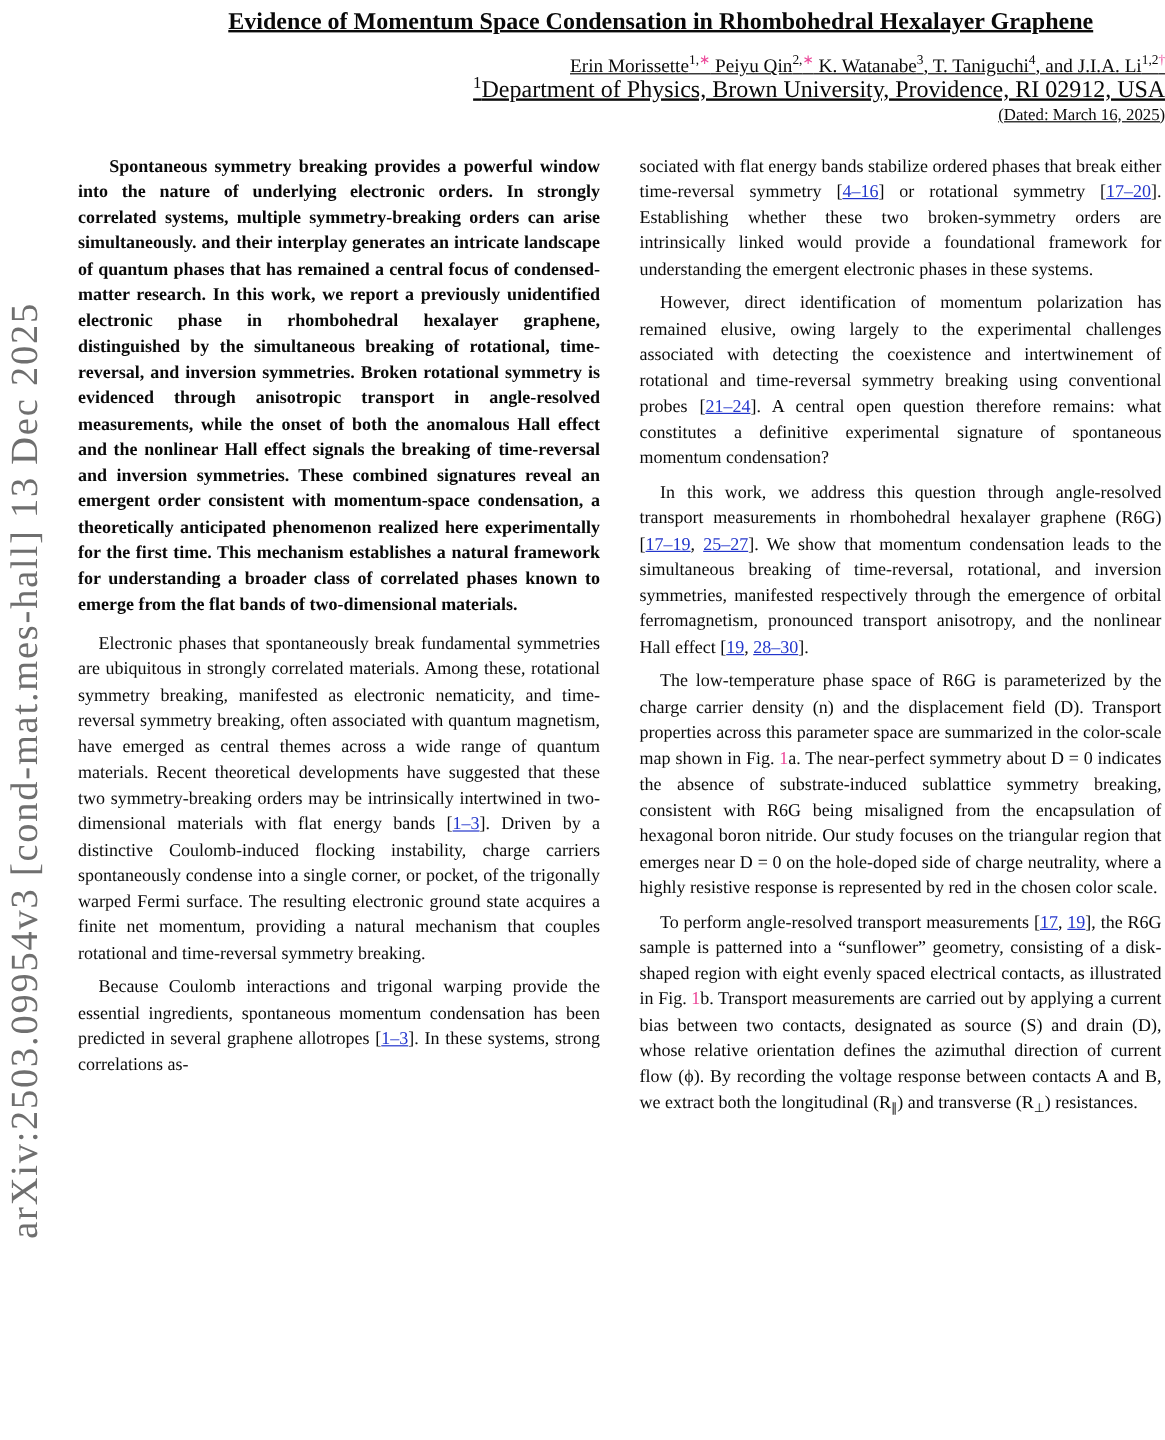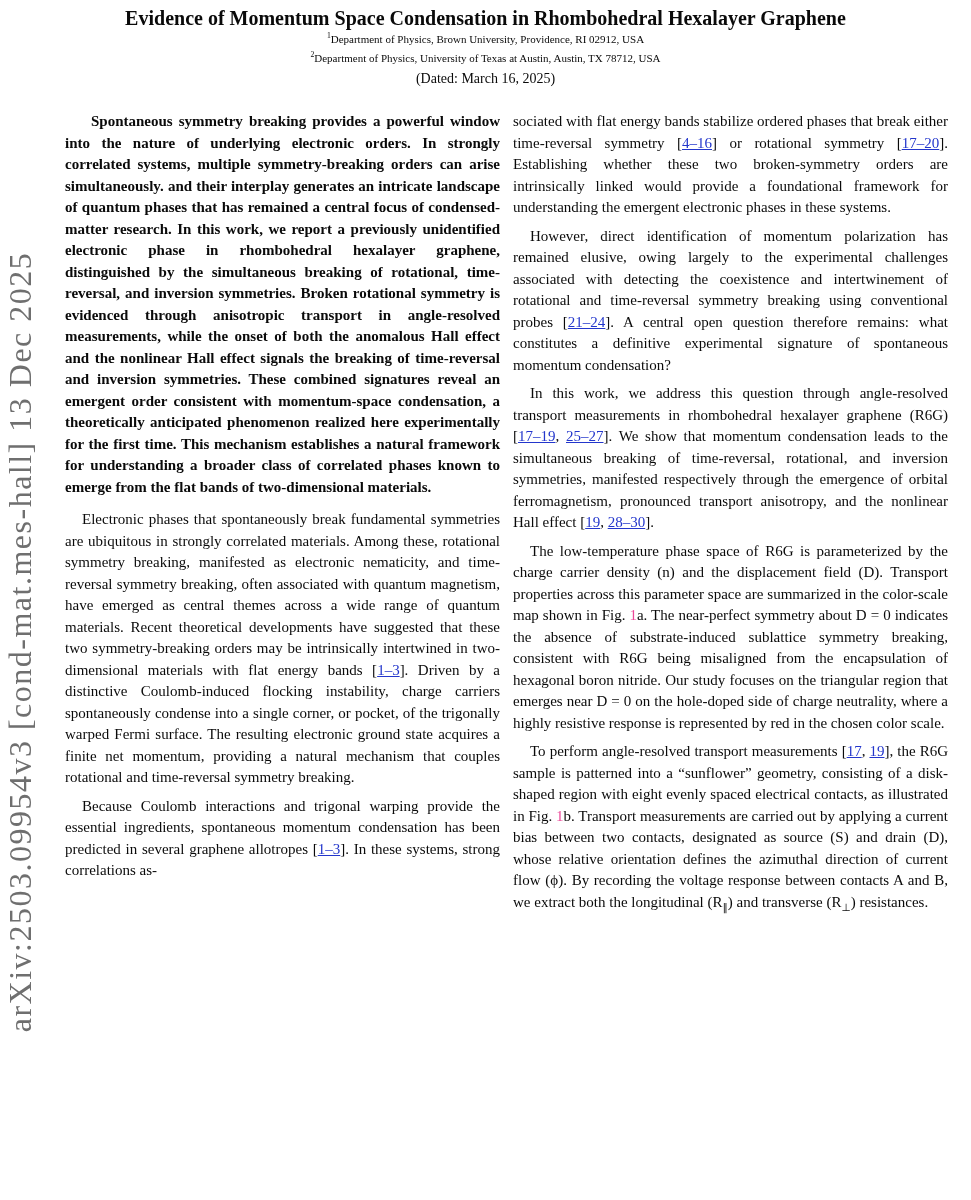--- a/index.html
+++ b/index.html
@@ -7,55 +7,55 @@
     width:971px;height:1200px;position:relative;overflow:hidden;
     background:#ffffff;color:#0a0a0a;
     font-family:"Liberation Serif", serif;
   }
   .watermark{
     position:absolute;left:-415px;top:624px;width:870px;height:36px;
     transform:rotate(-90deg);transform-origin:center;
     font-size:32px;letter-spacing:1.5px;color:var(--wm,#6f6f6f);
     text-align:center;white-space:nowrap;
   }
-  .page-header{ text-align:center; padding-top:6px; }
+  .page-header{ text-align:right; padding-top:6px;text-decoration:underline; }
   .title{
     font-size:20px;font-weight:bold;margin:0 60px;line-height:24px;
   }
   .authors{
     font-size:16px;margin-top:16px;line-height:20px;
   }
-  .affil{ font-size:11px;line-height:18.6px; }
+  .affil{ font-size:20px;line-height:18.6px; }
   .dated{ font-size:14px;margin-top:4px; }
   sup{ font-size:70%; line-height:0; }
   sub{ font-size:70%; line-height:0; }
   .fn{ color:var(--fn,#ec4899); }
   .cite{ color:var(--cite,#2336cc);text-decoration:underline; }
   .columns{
-    display:flex; gap:13px; margin:0 3px 0 65px; margin-top:24px;
+    display:flex; gap:33px; margin:0 3px 0 65px; margin-top:24px;
     height:945px; overflow:hidden;
   }
   .col{ width:435px; }
   .par{
     font-size:15px; line-height:21.5px; text-align:justify; margin:0;
   }
   .par + .par{ margin-top:7px; }
   .indent{ text-indent:17px; }
   .abstract{ font-weight:bold; text-indent:26px; margin-bottom:11px; }
 </style>
 </head>
 <body>
 
 <div class="watermark">arXiv:2503.09954v3  [cond-mat.mes-hall]  13 Dec 2025</div>
 
 <div class="page-header">
   <div class="title">Evidence of Momentum Space Condensation in Rhombohedral Hexalayer Graphene</div>
+  <div class="authors"><span>Erin Morissette</span><sup>1,</sup><sup class="fn">∗</sup><span> Peiyu Qin</span><sup>2,</sup><sup class="fn">∗</sup><span> K. Watanabe</span><sup>3</sup><span>, T. Taniguchi</span><sup>4</sup><span>, and J.I.A. Li</span><sup>1,2</sup><sup class="fn">†</sup></div>
   <div id="affiliations">
       <div class="affil"><sup>1</sup><span class="i">Department of Physics, Brown University, Providence, RI 02912, USA</span></div>
-      <div class="affil"><sup>2</sup><span class="i">Department of Physics, University of Texas at Austin, Austin, TX 78712, USA</span></div>
     </div>
   <div class="dated">(Dated: March 16, 2025)</div>
 </div>
 
 <div class="columns">
   <div class="col" id="col-left">
       <p class="par abstract"><span>Spontaneous symmetry breaking provides a powerful window into the nature of underlying electronic orders. In strongly correlated systems, multiple symmetry-breaking orders can arise simultaneously. and their interplay generates an intricate landscape of quantum phases that has remained a central focus of condensed-matter research. In this work, we report a previously unidentified electronic phase in rhombohedral hexalayer graphene, distinguished by the simultaneous breaking of rotational, time-reversal, and inversion symmetries. Broken rotational symmetry is evidenced through anisotropic transport in angle-resolved measurements, while the onset of both the anomalous Hall effect and the nonlinear Hall effect signals the breaking of time-reversal and inversion symmetries. These combined signatures reveal an emergent order consistent with momentum-space condensation, a theoretically anticipated phenomenon realized here experimentally for the first time. This mechanism establishes a natural framework for understanding a broader class of correlated phases known to emerge from the flat bands of two-dimensional materials.</span></p>
       <p class="par indent"><span>Electronic phases that spontaneously break fundamental symmetries are ubiquitous in strongly correlated materials.  Among these, rotational symmetry breaking, manifested as electronic nematicity, and time-reversal symmetry breaking, often associated with quantum magnetism, have emerged as central themes across a wide range of quantum materials.  Recent theoretical developments have suggested that these two symmetry-breaking orders may be intrinsically intertwined in two-dimensional materials with flat energy bands [</span><span class="cite">1–3</span><span>]. Driven by a distinctive Coulomb-induced flocking instability, charge carriers spontaneously condense into a single corner, or pocket, of the trigonally warped Fermi surface.  The resulting electronic ground state acquires a finite net momentum, providing a natural mechanism that couples rotational and time-reversal symmetry breaking.</span></p>
       <p class="par indent"><span>Because Coulomb interactions and trigonal warping provide the essential ingredients, spontaneous momentum condensation has been predicted in several graphene allotropes [</span><span class="cite">1–3</span><span>]. In these systems, strong correlations as-</span></p>
     </div>

